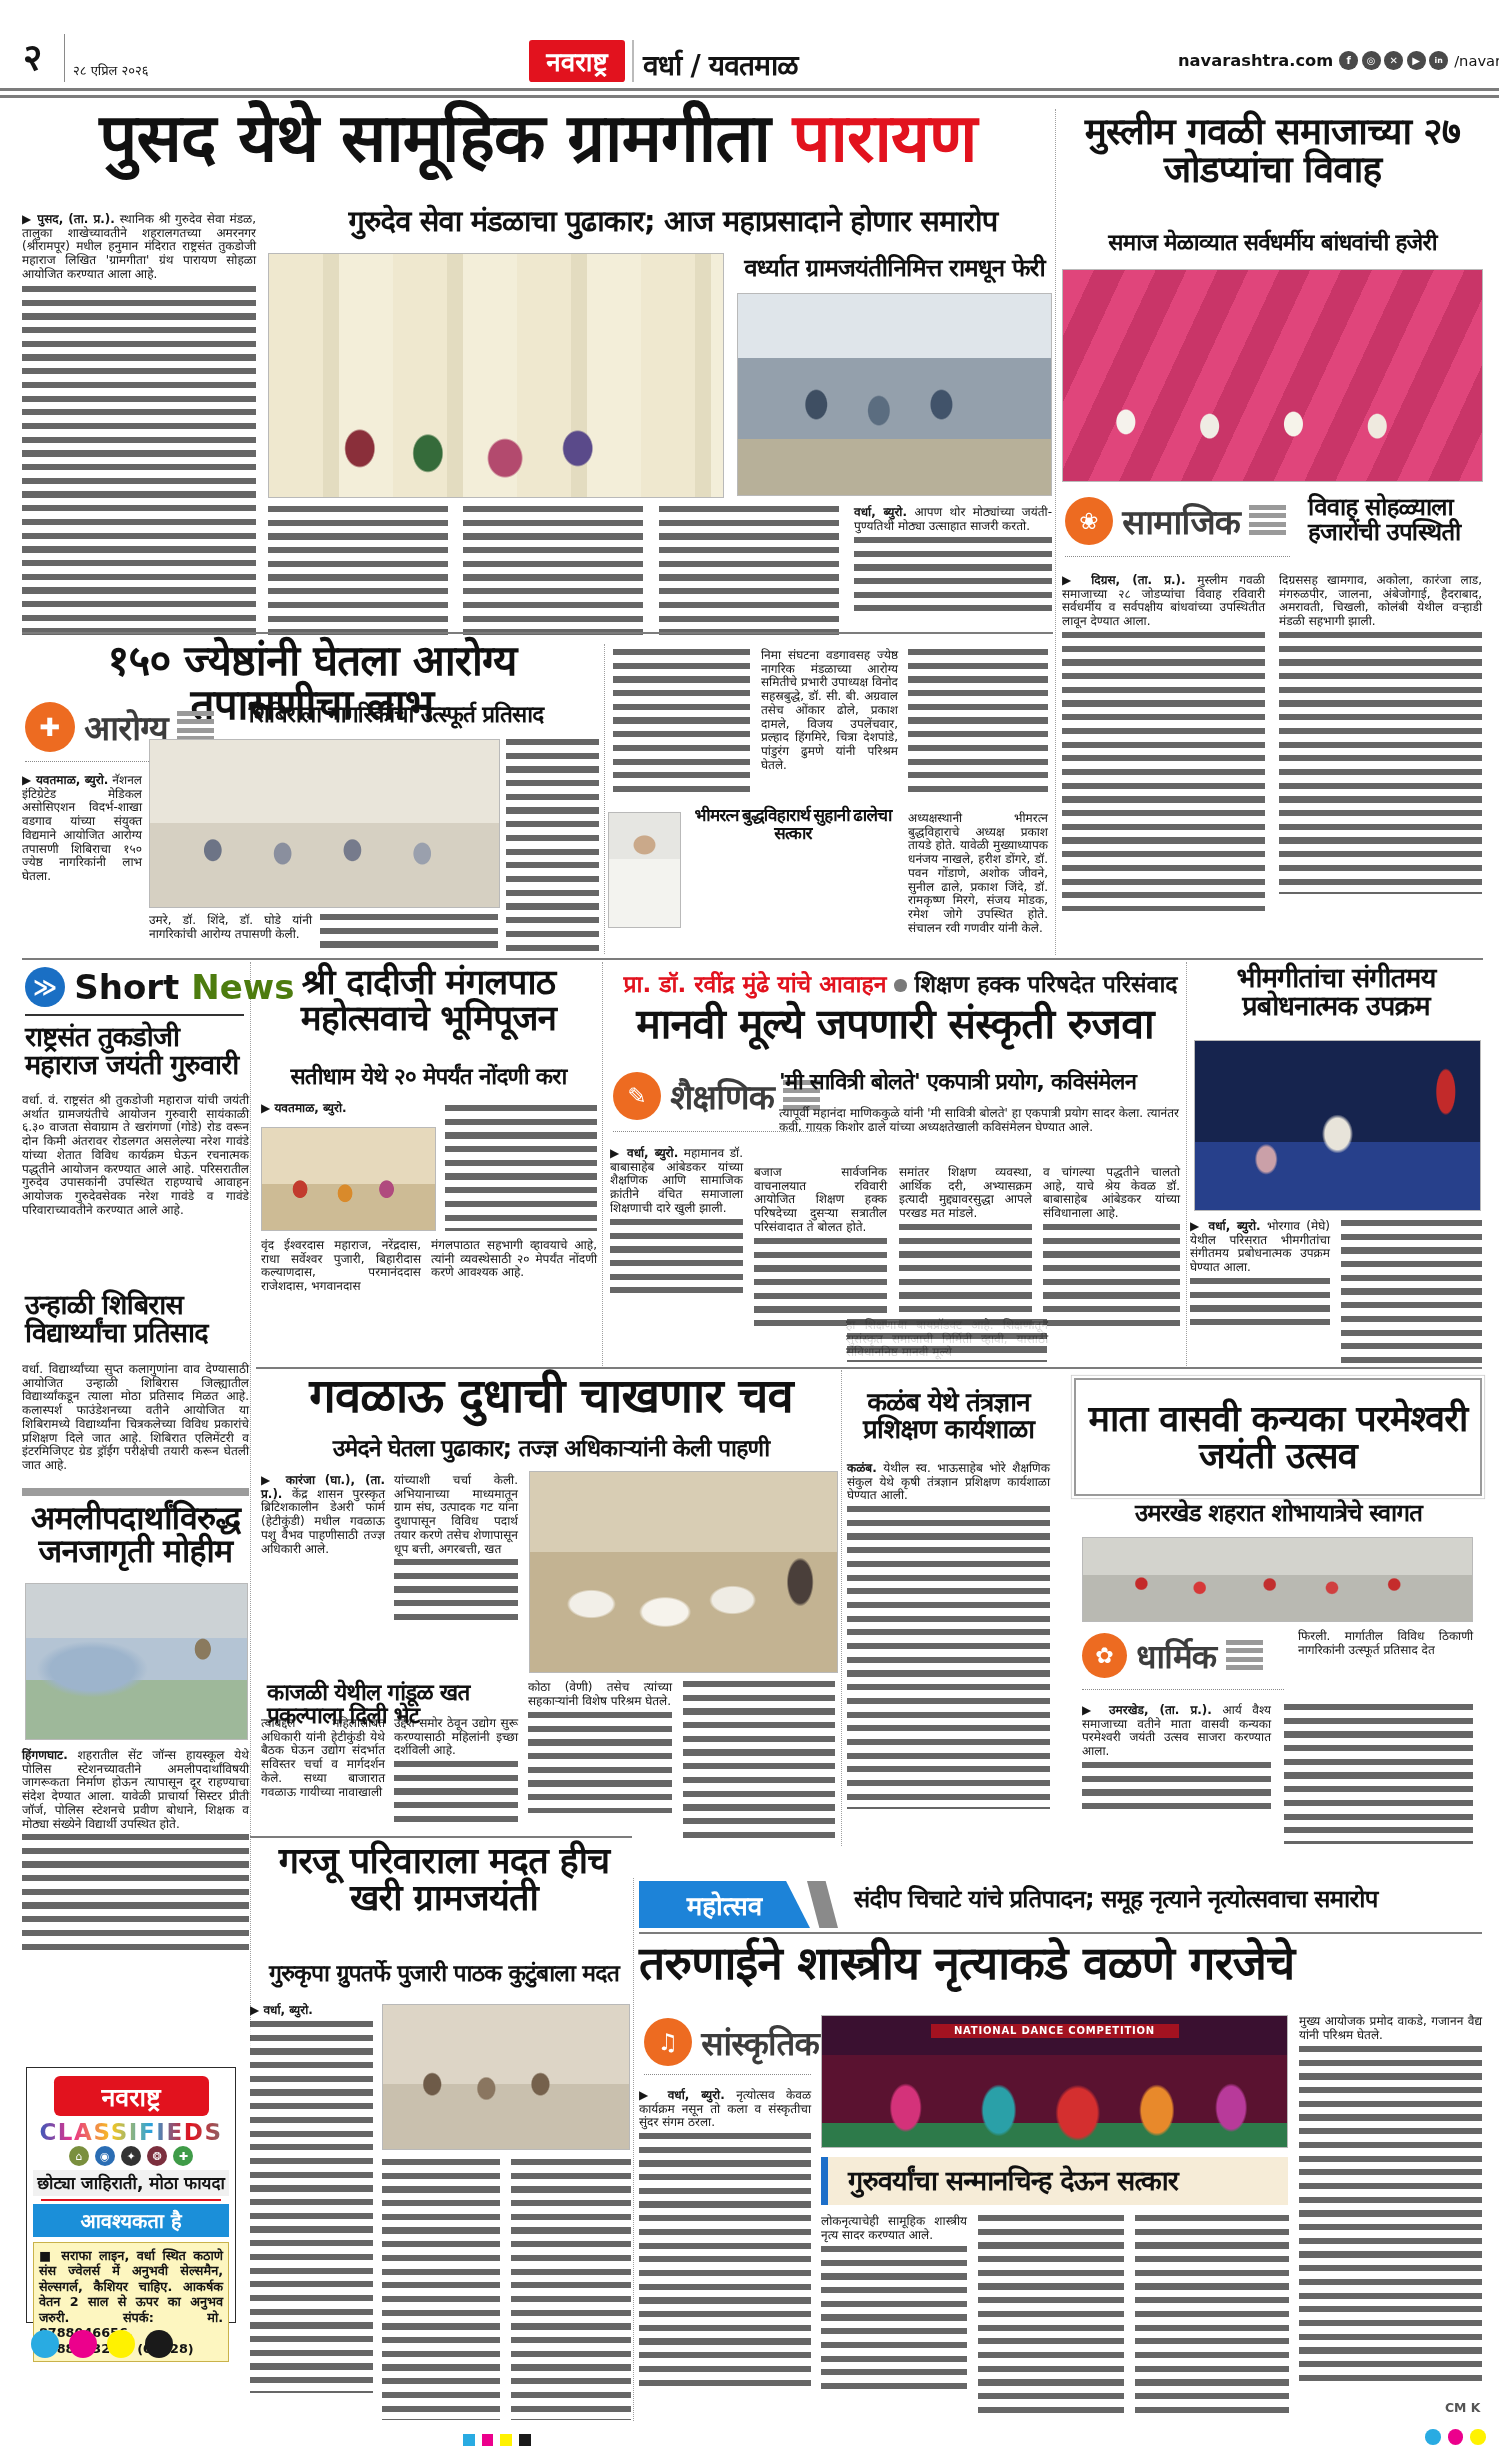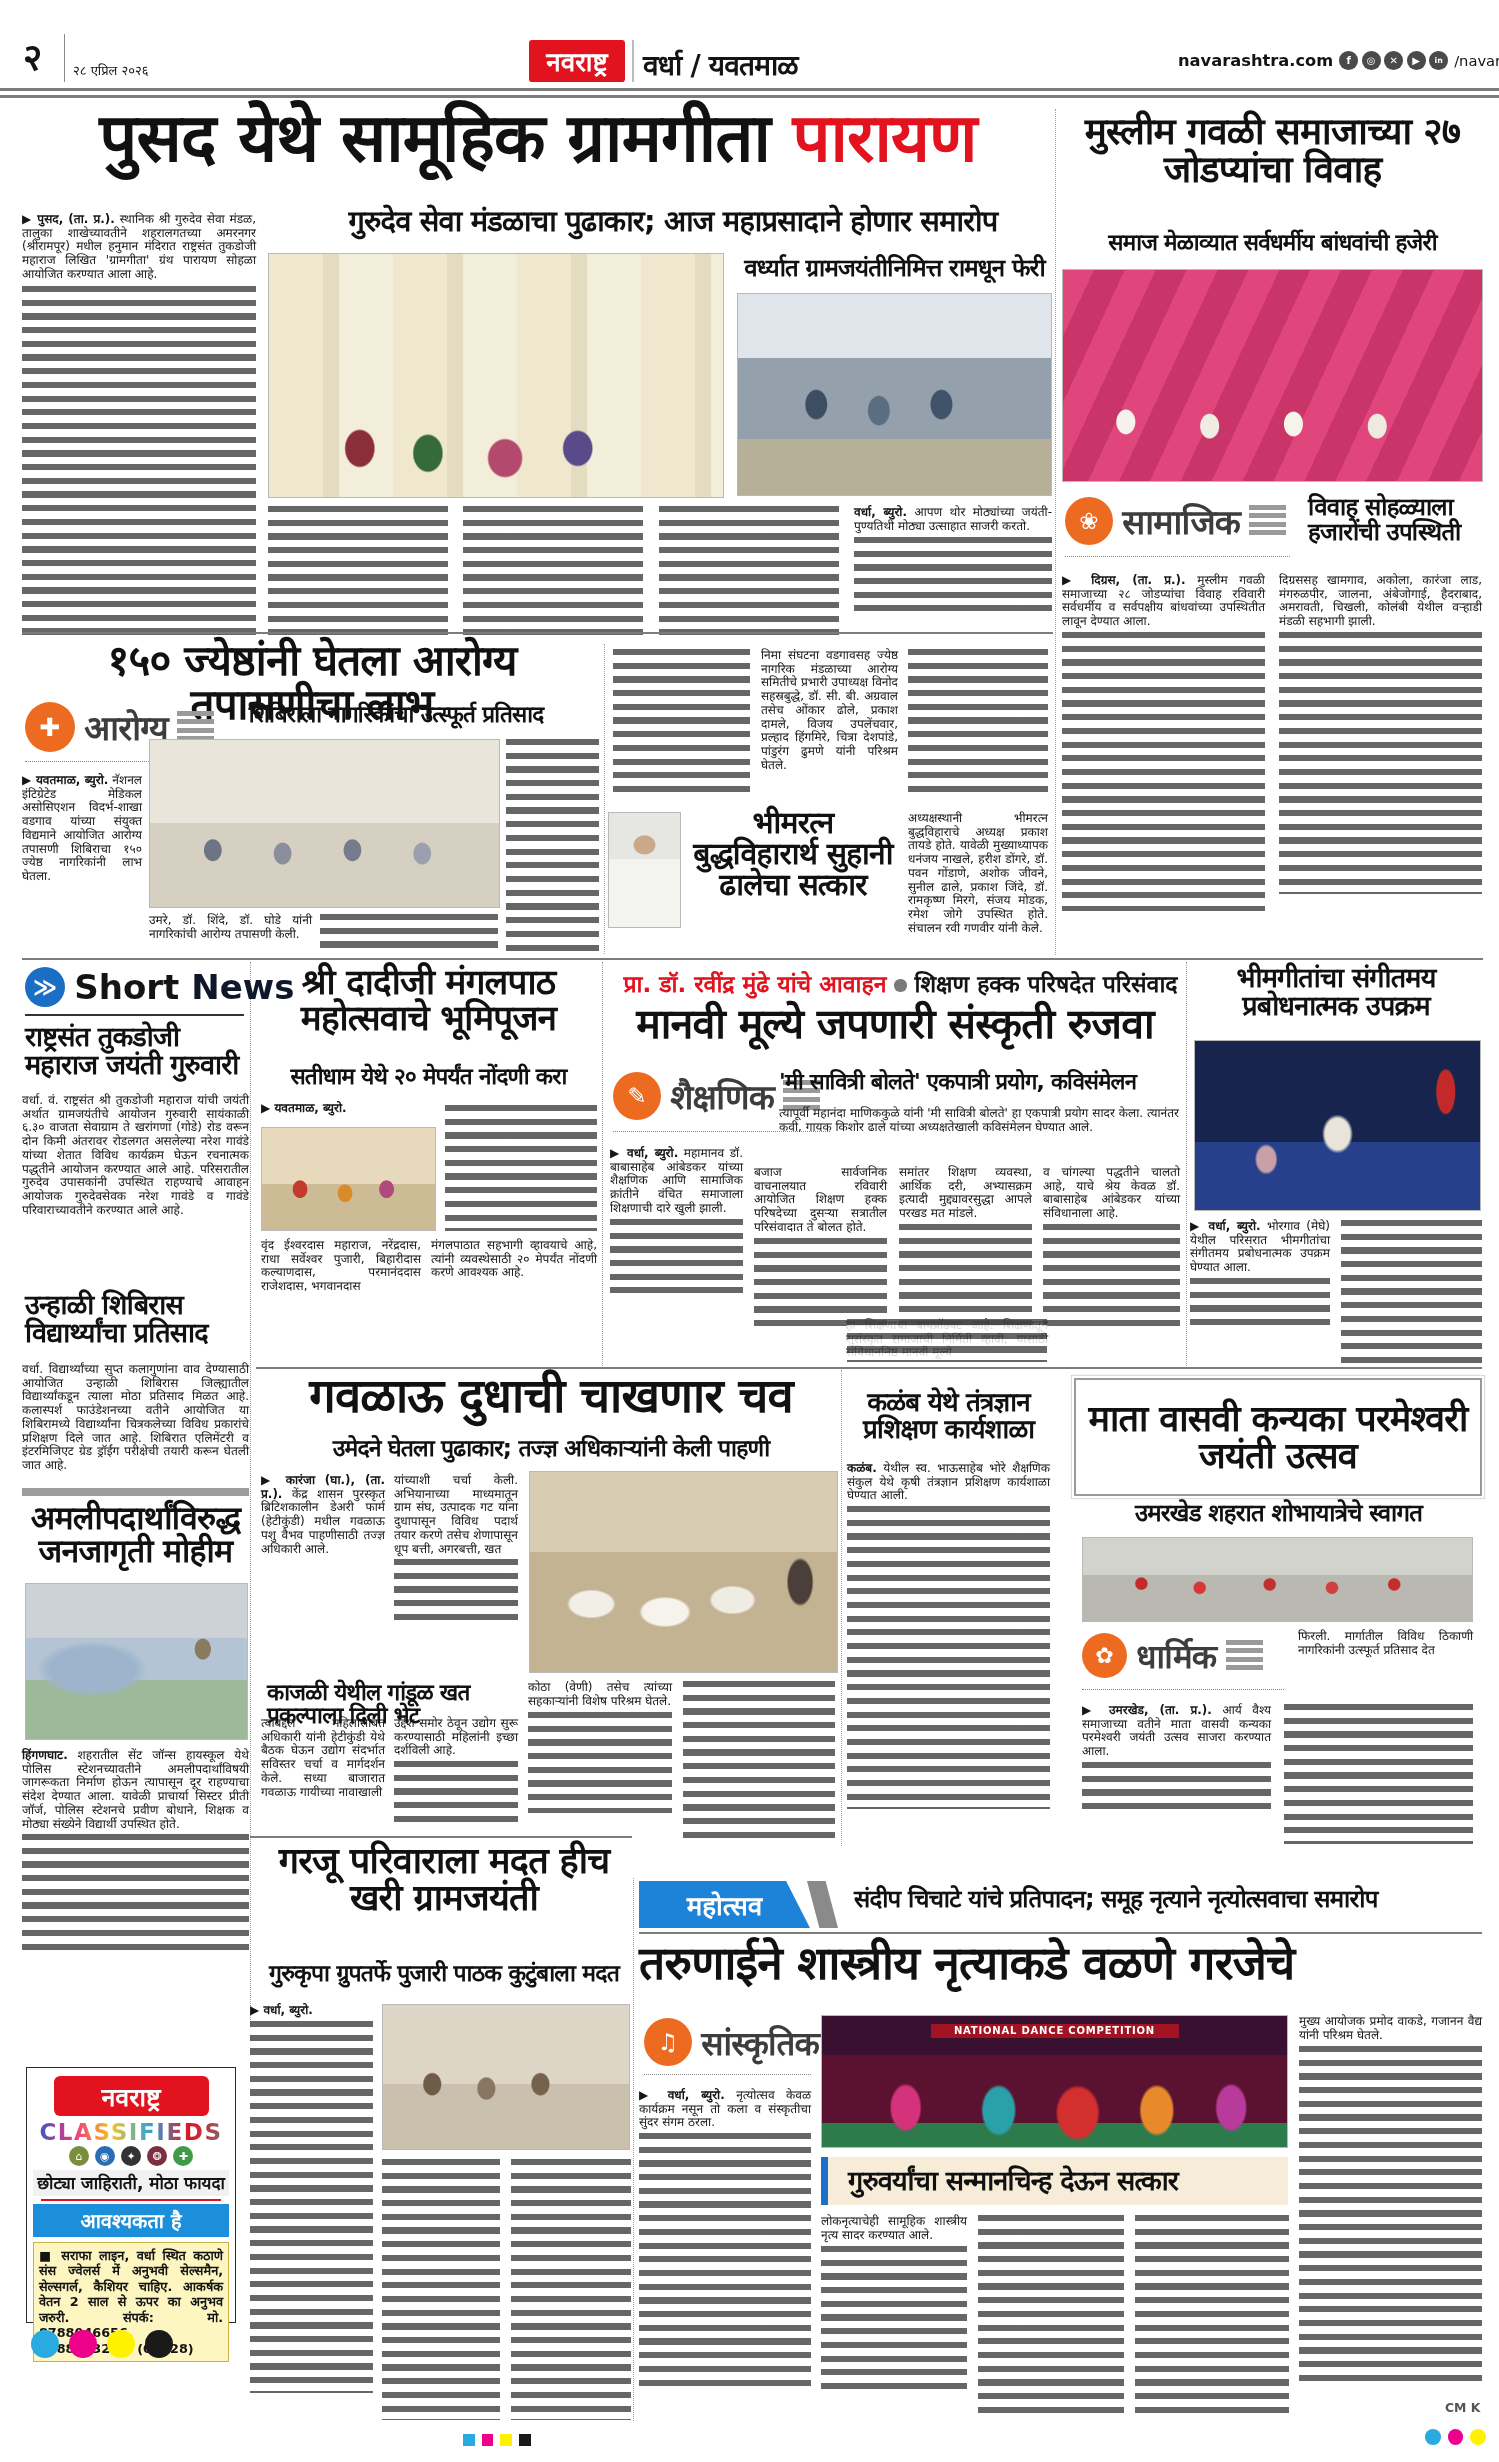--- a/index.html
+++ b/index.html
@@ -148,30 +148,30 @@
 
   <div class="abs vsep" style="left:604px;top:644px;height:310px;"></div>
 
   <div class="abs tl" style="left:613px;top:649px;width:137px;height:144px;"></div>
   <div class="abs para" style="left:761px;top:649px;width:137px;height:144px;"><span>निमा संघटना वडगावसह ज्येष्ठ नागरिक मंडळाच्या आरोग्य समितीचे प्रभारी उपाध्यक्ष विनोद सहस्रबुद्धे, डॉ. सी. बी. अग्रवाल तसेच ओंकार ढोले, प्रकाश दामले, विजय उपलेंचवार, प्रल्हाद हिंगमिरे, चित्रा देशपांडे, पांडुरंग ढुमणे यांनी परिश्रम घेतले.</span></div>
   <div class="abs tl" style="left:908px;top:649px;width:140px;height:144px;"></div>
 
   <div class="abs photo" style="left:608px;top:812px;width:73px;height:116px;background:
          radial-gradient(23px 20px at 50% 28%,#caa98a 0 45%,transparent 50%),
          linear-gradient(180deg,#e6e6e2 0 40%,#f3f3ef 40% 100%);"></div>
-  <div class="abs hl ctr" style="left:689px;top:807px;width:208px;font-size:30px;">भीमरत्न बुद्धविहारार्थ सुहानी ढालेचा सत्कार</div>
+  <div class="abs hl ctr" style="left:689px;top:807px;width:208px;font-size:17px;font-family:Liberation Serif, serif;">भीमरत्न बुद्धविहारार्थ सुहानी ढालेचा सत्कार</div>
   <div class="abs para" style="left:908px;top:812px;width:140px;height:143px;">अध्यक्षस्थानी भीमरत्न बुद्धविहाराचे अध्यक्ष प्रकाश तायडे होते. यावेळी मुख्याध्यापक धनंजय नाखले, हरीश डोंगरे, डॉ. पवन गोंडाणे, अशोक जीवने, सुनील ढाले, प्रकाश जिंदे, डॉ. रामकृष्ण मिरगे, संजय मोडक, रमेश जोगे उपस्थित होते. संचालन रवी गणवीर यांनी केले.</div>
 
   <div class="abs hrule" style="left:22px;top:958px;width:1461px;height:1.6px;"></div>
 
   <div class="abs vsep" style="left:250px;top:962px;height:1086px;"></div>
 
   <div class="abs" style="left:25px;top:967px;display:flex;align-items:center;gap:9.3px;">
     <span style="width:40px;height:40px;border-radius:50%;background:#1a6fc4;color:#fff;font-size:23px;font-weight:bold;display:flex;align-items:center;justify-content:center;">≫</span>
-    <span style="font-size:34px;font-weight:bold;"><span>Short</span> <span style="color:#0f172a;">News</span></span>
+    <span style="font-size:34px;font-weight:bold;"><span>Short</span> <span style="color:#4d7c0f;">News</span></span>
   </div>
   <div class="abs" style="left:25px;top:1014px;width:219px;height:2.3px;background:#333;"></div>
 
   <div class="abs hl" style="left:25px;top:1023px;width:222px;font-size:27px;">राष्ट्रसंत तुकडोजी महाराज जयंती गुरुवारी</div>
   <div class="abs para" style="left:22px;top:1094px;width:227px;height:191px;">वर्धा. वं. राष्ट्रसंत श्री तुकडोजी महाराज यांची जयंती अर्थात ग्रामजयंतीचे आयोजन गुरुवारी सायंकाळी ६.३० वाजता सेवाग्राम ते खरांगणा (गोडे) रोड वरून दोन किमी अंतरावर रोडलगत असलेल्या नरेश गावंडे यांच्या शेतात विविध कार्यक्रम घेऊन रचनात्मक पद्धतीने आयोजन करण्यात आले आहे. परिसरातील गुरुदेव उपासकांनी उपस्थित राहण्याचे आवाहन आयोजक गुरुदेवसेवक नरेश गावंडे व गावंडे परिवाराच्यावतीने करण्यात आले आहे.</div>
 
   <div class="abs hl" style="left:25px;top:1291px;width:222px;font-size:27px;">उन्हाळी शिबिरास विद्यार्थ्यांचा प्रतिसाद</div>
   <div class="abs para" style="left:22px;top:1363px;width:227px;height:123px;">वर्धा. विद्यार्थ्यांच्या सुप्त कलागुणांना वाव देण्यासाठी आयोजित उन्हाळी शिबिरास जिल्ह्यातील विद्यार्थ्यांकडून त्याला मोठा प्रतिसाद मिळत आहे. कलास्पर्श फाउंडेशनच्या वतीने आयोजित या शिबिरामध्ये विद्यार्थ्यांना चित्रकलेच्या विविध प्रकारांचे प्रशिक्षण दिले जात आहे. शिबिरात एलिमेंटरी व इंटरमिजिएट ग्रेड ड्रॉईंग परीक्षेची तयारी करून घेतली जात आहे.</div>
 
   <div class="abs" style="left:22px;top:1488px;width:227px;height:7.8px;background:#9c9c9c;"></div>

